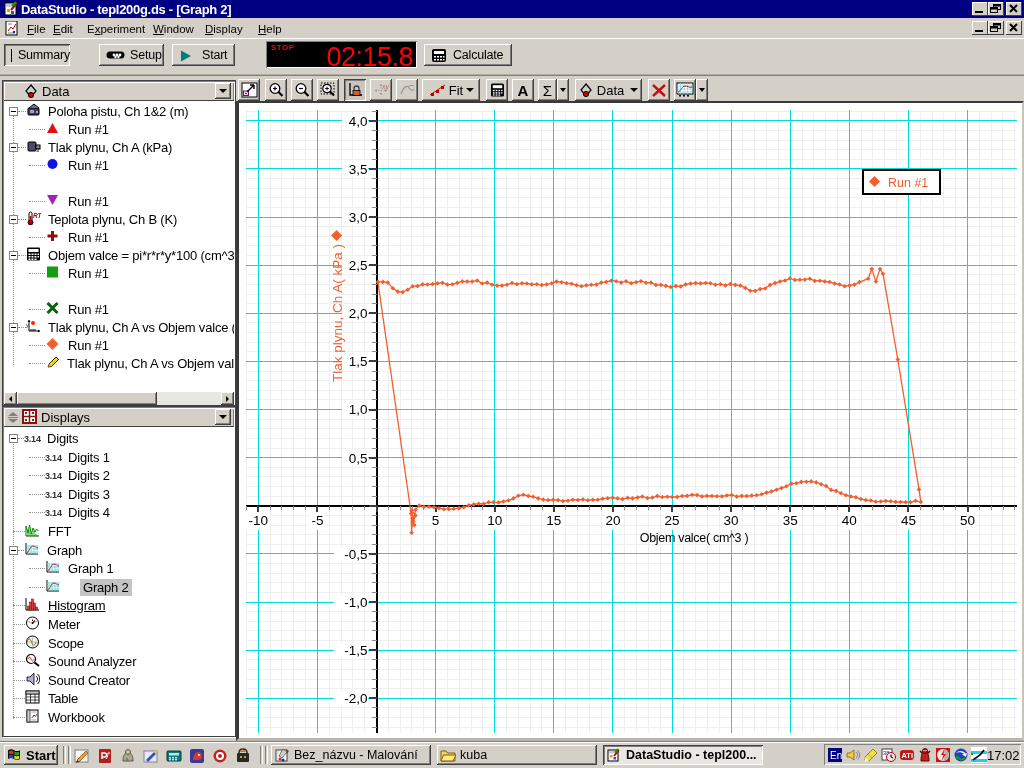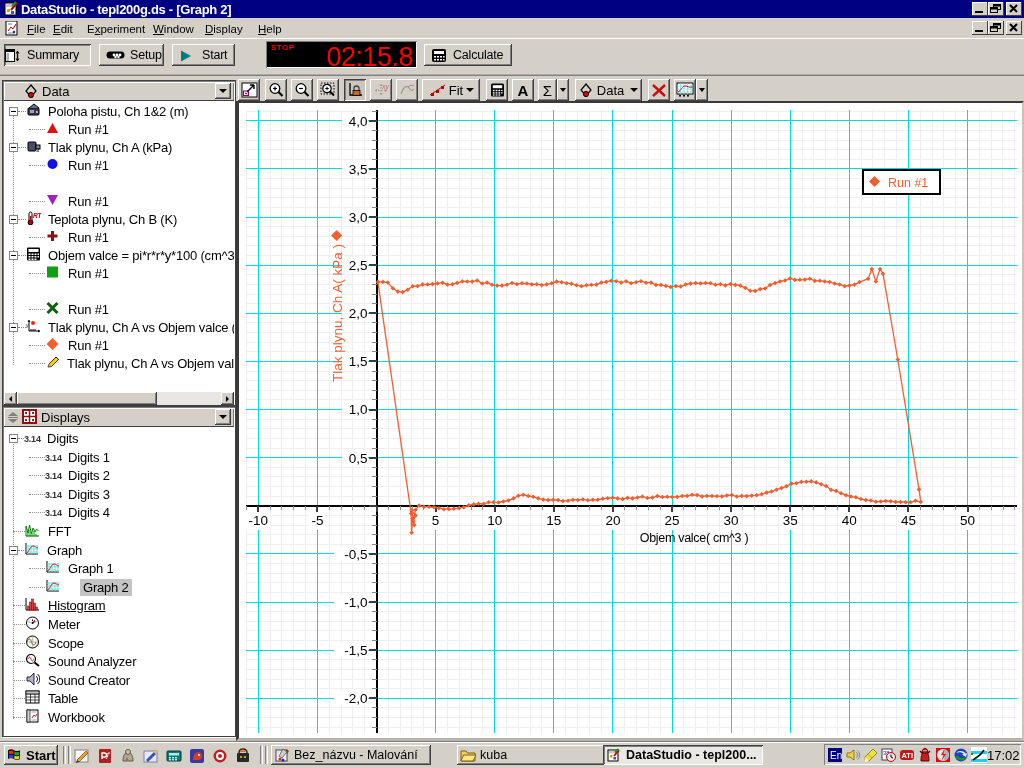--- a/index.html
+++ b/index.html
@@ -70,21 +70,21 @@
       <rect x="5.5" y="2.5" width="7" height="2" fill="#000"></rect>
       <rect x="2.5" y="5.5" width="7" height="5" fill="#d4d0c8" stroke="#000"></rect>
       <rect x="2.5" y="5.5" width="7" height="2" fill="#000"></rect>
     </svg></div>
 <div class="abs raised2" style="left:1006px;top:21px;width:16px;height:14px;"><svg width="16" height="14">
       <path d="M4 3l7 7M11 3l-7 7" stroke="#000" stroke-width="2"></path>
     </svg></div>
 <div class="abs" style="left:0;top:38px;width:1024px;height:2px;background:#d4d0c8;box-shadow:inset 0 1px 0 #fff;"></div>
 
 <div class="abs" style="left:0;top:40px;width:1024px;height:36px;background:#d4d0c8;box-shadow:inset 0 -1px 0 #808080,inset 0 -2px 0 #b0aca4;"></div>
-<div class="tbtn sunken" style="left:4px;width:87px;top:44px;text-align:right;">
+<div class="tbtn sunken" style="left:4px;width:66px;padding-left:6px;top:44px;text-align:right;">
 <svg width="17" height="15" style="margin-right:6px;">
       <rect x="1.5" y="1.5" width="9" height="12" fill="#fff" stroke="#000"></rect>
       <rect x="2" y="2" width="8" height="2" fill="#000"></rect>
       <rect x="2.5" y="5" width="2.5" height="8" fill="#b0b0b0"></rect>
       <path d="M13.5 5.5v5" stroke="#000" stroke-width="1.3"></path>
       <path d="M13.5 2.5l-2 3h4zM13.5 13.5l-2-3h4z" fill="#000"></path>
     </svg>
 <span class="btntxt">Summary</span>
   </div>
 <div class="tbtn raised2" style="left:99px;width:65px;padding-left:7px;top:44px;box-shadow:inset -1px -1px 0 #404040,inset 1px 1px 0 #fff,inset -2px -2px 0 #808080;">
@@ -716,21 +716,21 @@
     <svg width="16" height="15" style="margin:0 4px 0 3px;flex:none;">
       <rect x="2" y="2" width="11" height="11" fill="#fff" stroke="#404040"></rect>
       <path d="M4 2v11M2 4h11" stroke="#c0c0c0" stroke-width="0.6"></path>
       <path d="M9 1l4 3-5 6-3-2z" fill="#d0d0d0" stroke="#404040" stroke-width="0.7"></path>
       <circle cx="6" cy="11" r="1.5" fill="#e02020"></circle>
       <circle cx="9" cy="12" r="1.5" fill="#2020e0"></circle>
       <path d="M12 1l3 2-2 3z" fill="#804010"></path>
     </svg>
     <span style="font-size:12.5px;white-space:nowrap;">Bez_názvu - Malování</span>
   </div>
-<div class="abs raised2" style="left:457px;top:745px;width:160px;height:20px;box-shadow:inset -1px -1px 0 #404040,inset 1px 1px 0 #fff,inset -2px -2px 0 #808080;display:flex;align-items:center;overflow:hidden;text-align:center;">
+<div class="abs raised2" style="left:437px;top:745px;width:160px;height:20px;box-shadow:inset -1px -1px 0 #404040,inset 1px 1px 0 #fff,inset -2px -2px 0 #808080;display:flex;align-items:center;overflow:hidden;text-align:center;">
     <svg width="16" height="14" style="margin:0 4px 0 3px;flex:none;">
       <path d="M1 3h5l1.5 2H15v8H1z" fill="#f0d060" stroke="#806000"></path>
       <path d="M1 13l2.5-6H16l-3 6z" fill="#ffe890" stroke="#806000"></path>
     </svg>
     <span style="font-size:12.5px;white-space:nowrap;">kuba</span>
   </div>
 <div class="abs" style="left:603px;top:745px;width:160px;height:20px;background:#e9e7e3;box-shadow:inset 1px 1px 0 #404040,inset -1px -1px 0 #fff,inset 2px 2px 0 #808080;display:flex;align-items:center;overflow:hidden;">
     <svg width="16" height="15" style="margin:0 4px 0 3px;flex:none;">
       <rect x="2" y="2" width="10" height="11" fill="#fff" stroke="#000"></rect>
       <path d="M3 3h8v2.5H3z" fill="#c8c8c8"></path>

